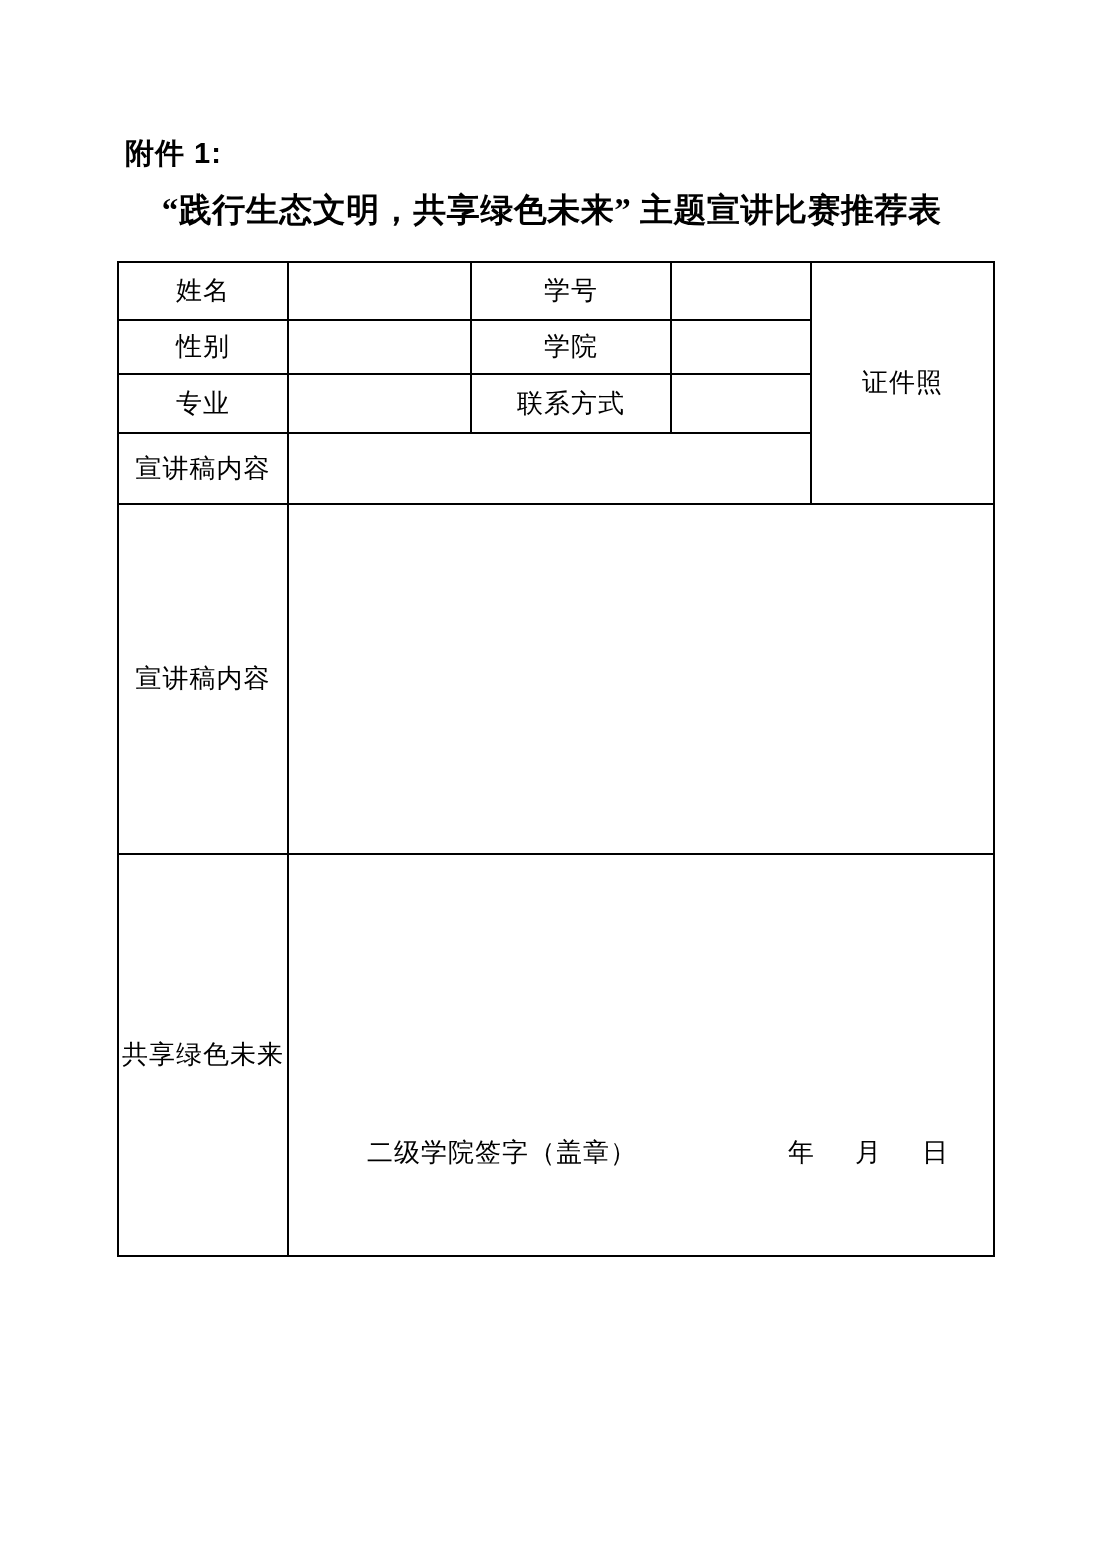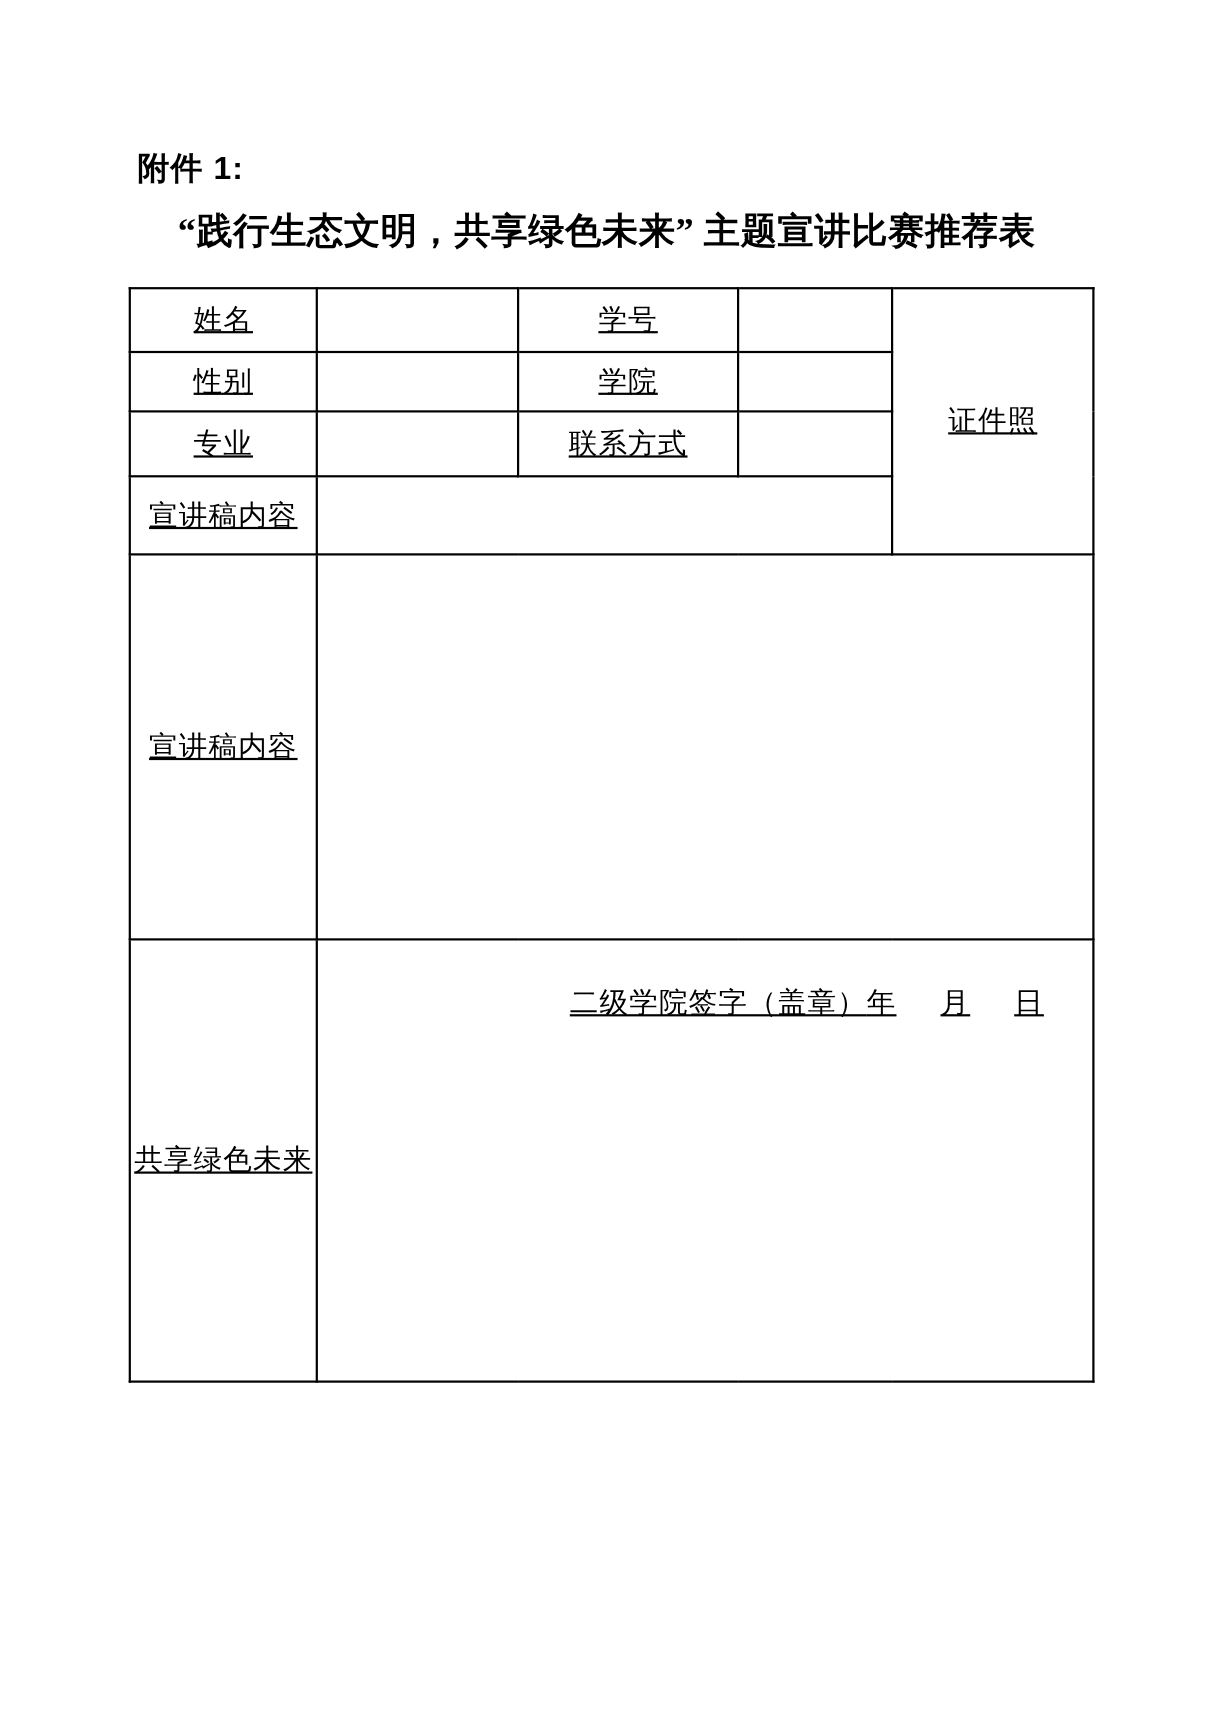--- a/index.html
+++ b/index.html
@@ -39,21 +39,20 @@
     letter-spacing: 0.5px;
     white-space: pre;
   }
   table.form-table {
     position: absolute;
     left: 117px;
     top: 261px;
     width: 876px;
     border-collapse: collapse;
     table-layout: fixed;
-    text-decoration: underline;
   }
   table.form-table td {
     border: 2px solid #000000;
     text-align: center;
     vertical-align: middle;
     font-size: 26px;
     padding: 0;
     letter-spacing: 1px;
     background: #ffffff;
   }
@@ -67,21 +66,21 @@
     line-height: 1.35;
   }
   td.rec-label {
     padding: 0 14px;
   }
   td.rec-cell {
     vertical-align: bottom;
   }
   .rec-inner {
     display: flex;
-    flex-direction: row;
+    flex-direction: column;
     height: 322px;
     box-sizing: border-box;
   }
   .rec-space {
     flex: 1 1 auto;
   }
   .sig-line {
     display: flex;
     justify-content: space-between;
     align-items: baseline;

